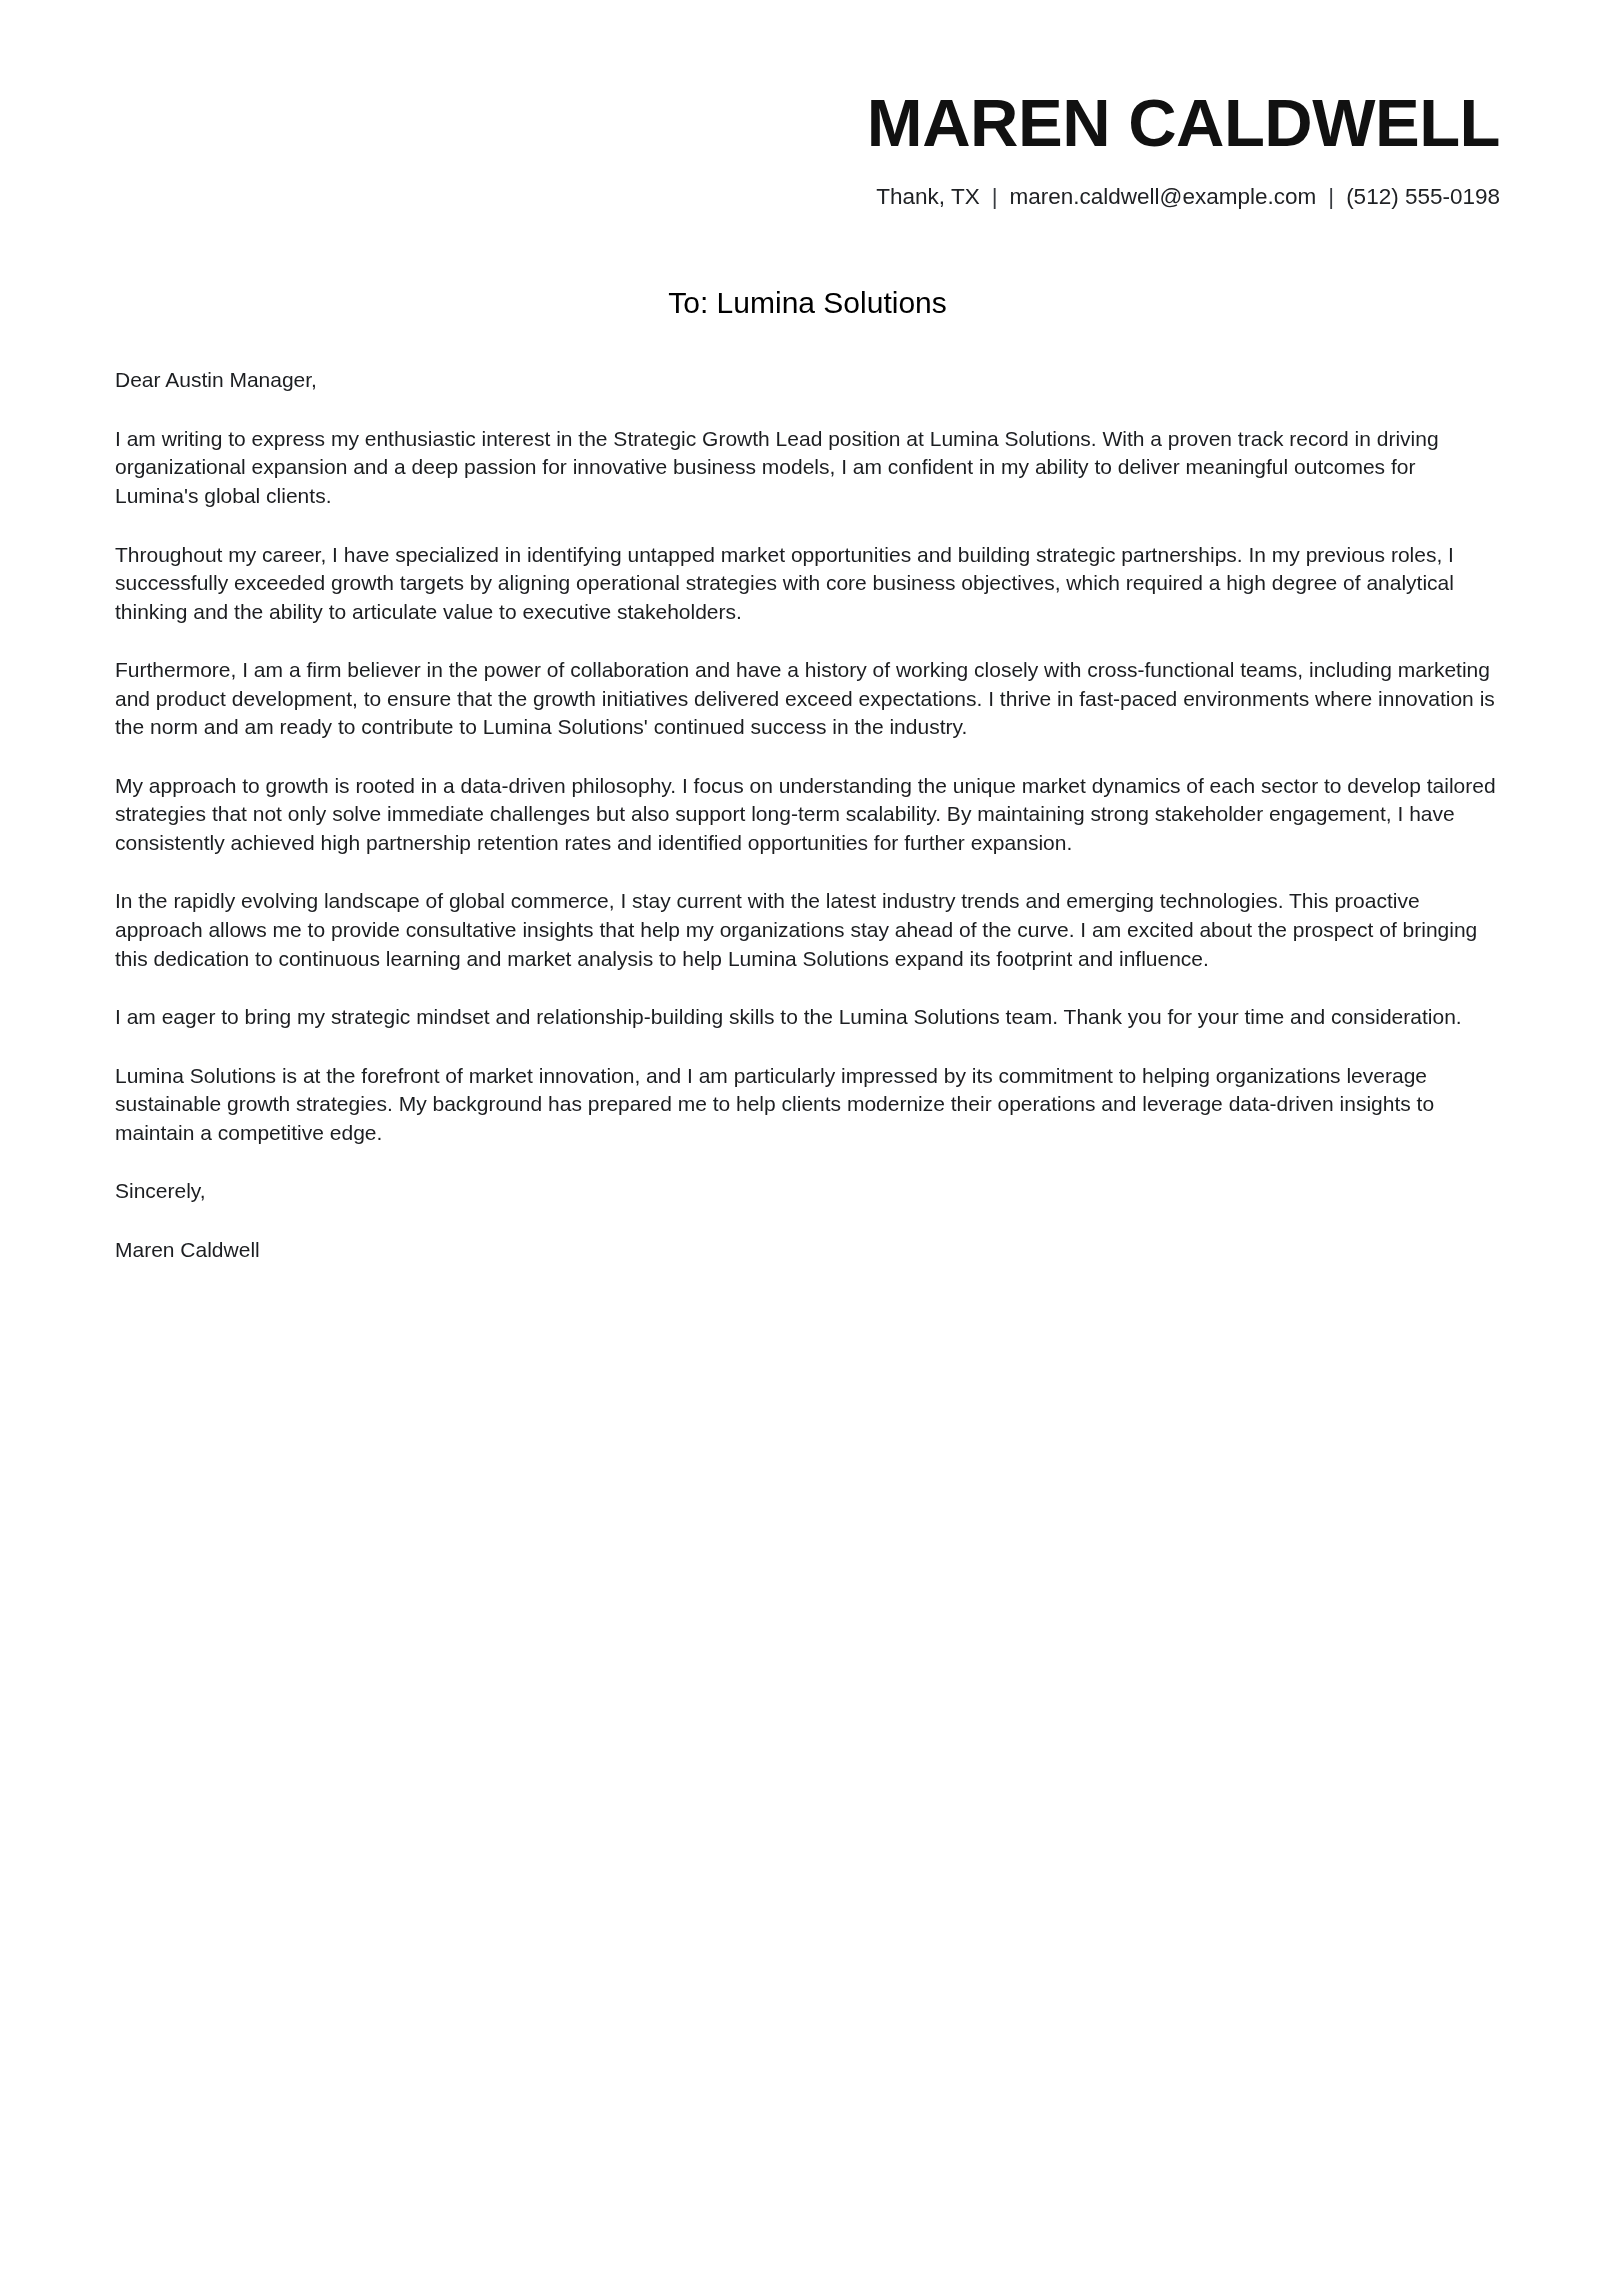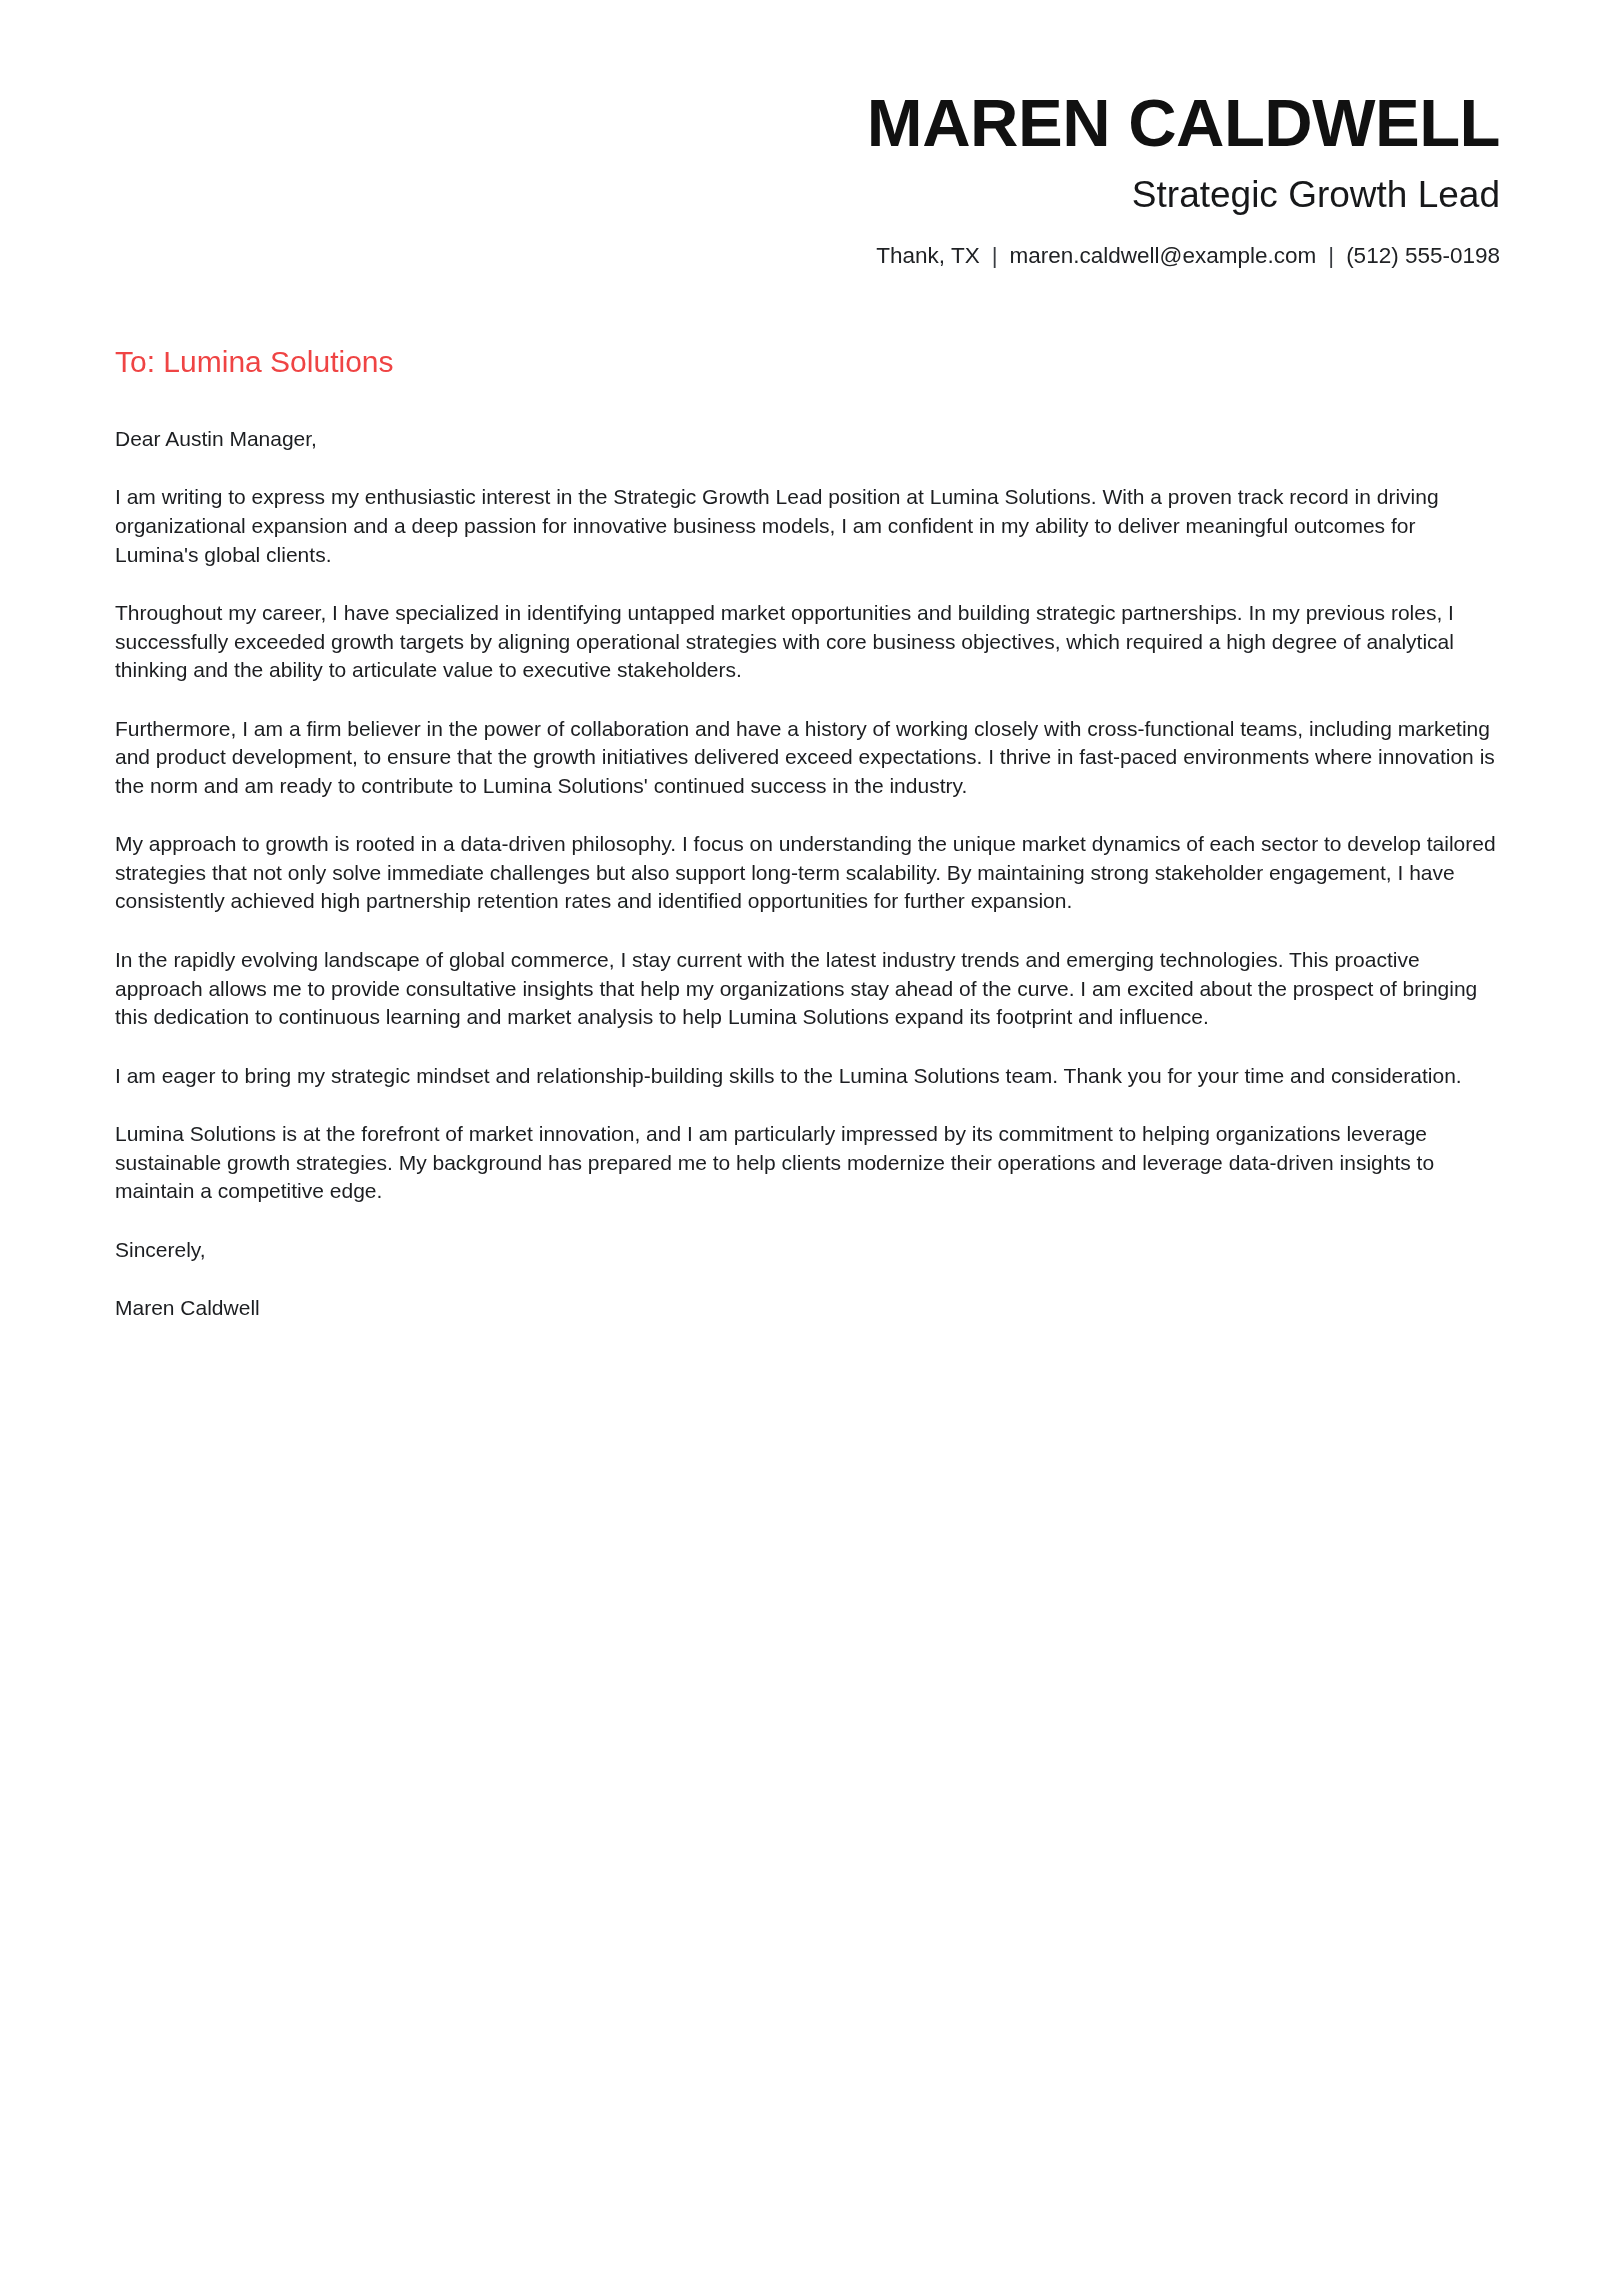--- a/index.html
+++ b/index.html
@@ -58,22 +58,23 @@
 
   
   .letter-body {
     margin-top: 76px;
     text-align: left;
   }
 
   .recipient-line {
     font-size: 30px;
     font-weight: 400;
-    color: #ef4444;
+    color: #000000;
     margin-bottom: 46px;
+    text-align: center;
   }
 
   .salutation,
   .body-paragraph,
   .closing,
   .signature {
     font-size: 21px;
     line-height: 1.36;
     color: #1c1e21;
     margin-bottom: 30px;
@@ -81,21 +82,20 @@
   }
 </style>
 </head>
 <body>
 
 <div class="page">
   <div class="content">
 
     <header class="letter-header">
       <div class="candidate-name">MAREN CALDWELL</div>
-      <div class="job-title">Strategic Growth Lead</div>
       <div class="contact-line">
         <span>Thank, TX</span><span class="contact-sep">|</span><span>maren.caldwell@example.com</span><span class="contact-sep">|</span><span>(512) 555-0198</span>
       </div>
     </header>
 
     <main class="letter-body">
       <div class="recipient-line">To: Lumina Solutions</div>
 
       <p class="salutation">Dear Austin Manager,</p>
 

